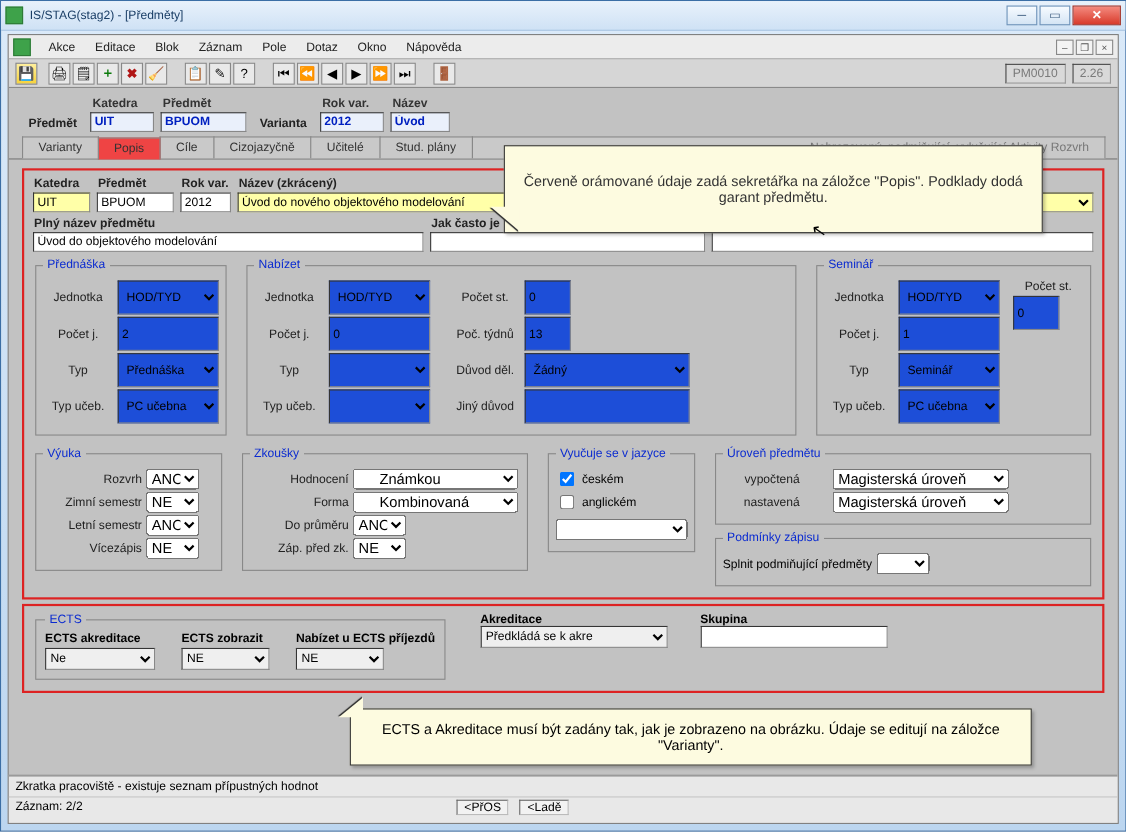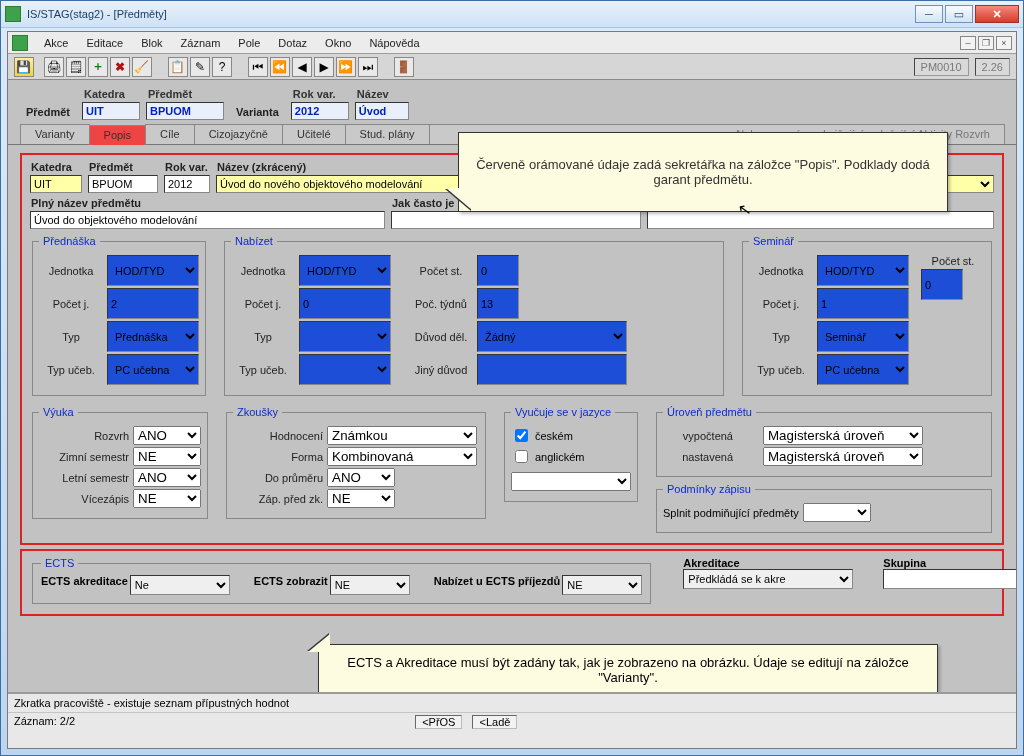--- a/index.html
+++ b/index.html
@@ -72,45 +72,45 @@
   .pair label{ width:64px; text-align:center; color:#222;}
   .pair .w110{ width:92px;}
   .pair input, .pair select{ height:31px; border:1px inset #888; font:inherit; padding:0 3px; background:#1d4ed8;}
   .pair .num{ width:42px;}
 
   .groups2 { display:flex; gap:14px; margin-top:10px;}
   .groups2 .col fieldset{ min-width:170px;}
   .pair2{ display:flex; align-items:center; gap:4px; margin:2px 0;}
   .pair2 label{ text-align:right; color:#222;}
   .chk{ display:flex; align-items:center; gap:4px; margin:2px 0;}
-  .w60{width:68px;} .w70{width:70px;} .w90{width:90px;}
-  .w120{width:120px;} .w150{width:150px;} .w160{width:160px;margin-left:26px;}
+  .w60{width:48px;} .w70{width:70px;} .w90{width:90px;}
+  .w120{width:120px;} .w150{width:150px;padding-left:19px;} .w160{width:160px;margin-left:26px;}
 
   
   .redpanel2 { margin:4px 12px 2px; border:2px solid #d22; padding:6px 8px 10px; display:flex; gap:30px; align-items:flex-start;}
   .rp2 fieldset{ border:1px solid #888; padding:6px 8px 8px;}
-  .rp2 .cell{ display:flex; flex-direction:row; gap:2px;}
+  .rp2 .cell{ display:flex; flex-direction:column; gap:2px;}
   .rp2 label{ font-weight:bold;}
   .rp2 select{ height:20px; border:1px inset #888; font:inherit;}
   .akrcol{ display:flex; flex-direction:column;}
   .akrcol label{ font-weight:bold;}
   .skupcol input{ width:170px; height:20px; border:1px inset #888;}
 
   
   .callout { position:absolute; background:#fdfbe0; border:1px solid #333; padding:24px 12px; color:#333; font-size:13px; text-align:center; box-shadow:2px 2px 3px rgba(0,0,0,.25);}
   .callout1 { left:450px; top:52px; width:490px; z-index:20;}
   .callout1tail { position:absolute; left:438px; top:108px; width:0; height:0; border-right:26px solid #fdfbe0; border-top:0 solid transparent; border-bottom:22px solid transparent; z-index:21; filter:drop-shadow(-1px 1px 0 #333);}
   .callout2 { position:absolute; left:310px; bottom:8px; width:620px; padding:10px 14px;  background:#fdfbe0; border:1px solid #333; font-size:13px; text-align:center; box-shadow:2px 2px 3px rgba(0,0,0,.25);}
   .callout2tail{ position:absolute; left:300px; bottom:52px; width:0;height:0; border-right:22px solid #fdfbe0; border-top:18px solid transparent; border-bottom:0 solid transparent; filter:drop-shadow(-1px -1px 0 #333);}
 
   
   .cursor { position:absolute; left:730px; top:120px; font-size:16px; color:#000; z-index:25; transform:rotate(-10deg);}
 
   
-  .statusbar { position:absolute; left:0; right:0; bottom:0; height:56px; background:#e8e8e8; border-top:2px solid #9a9a9a; font-size:11px; }
+  .statusbar { position:absolute; left:0; right:0; bottom:0; height:44px; background:#e8e8e8; border-top:2px solid #9a9a9a; font-size:11px; }
   .statusbar .l1{ padding:3px 6px; border-bottom:1px solid #c5c5c5;}
   .statusbar .l2{ padding:2px 6px; display:flex; gap:10px;}
   .statusbar .seg{ border:1px inset #bbb; padding:0 6px; background:#f2f2f2;}
 
 </style>
 </head>
 <body>
 
 <div class="win7">
   <div class="titlebar">

